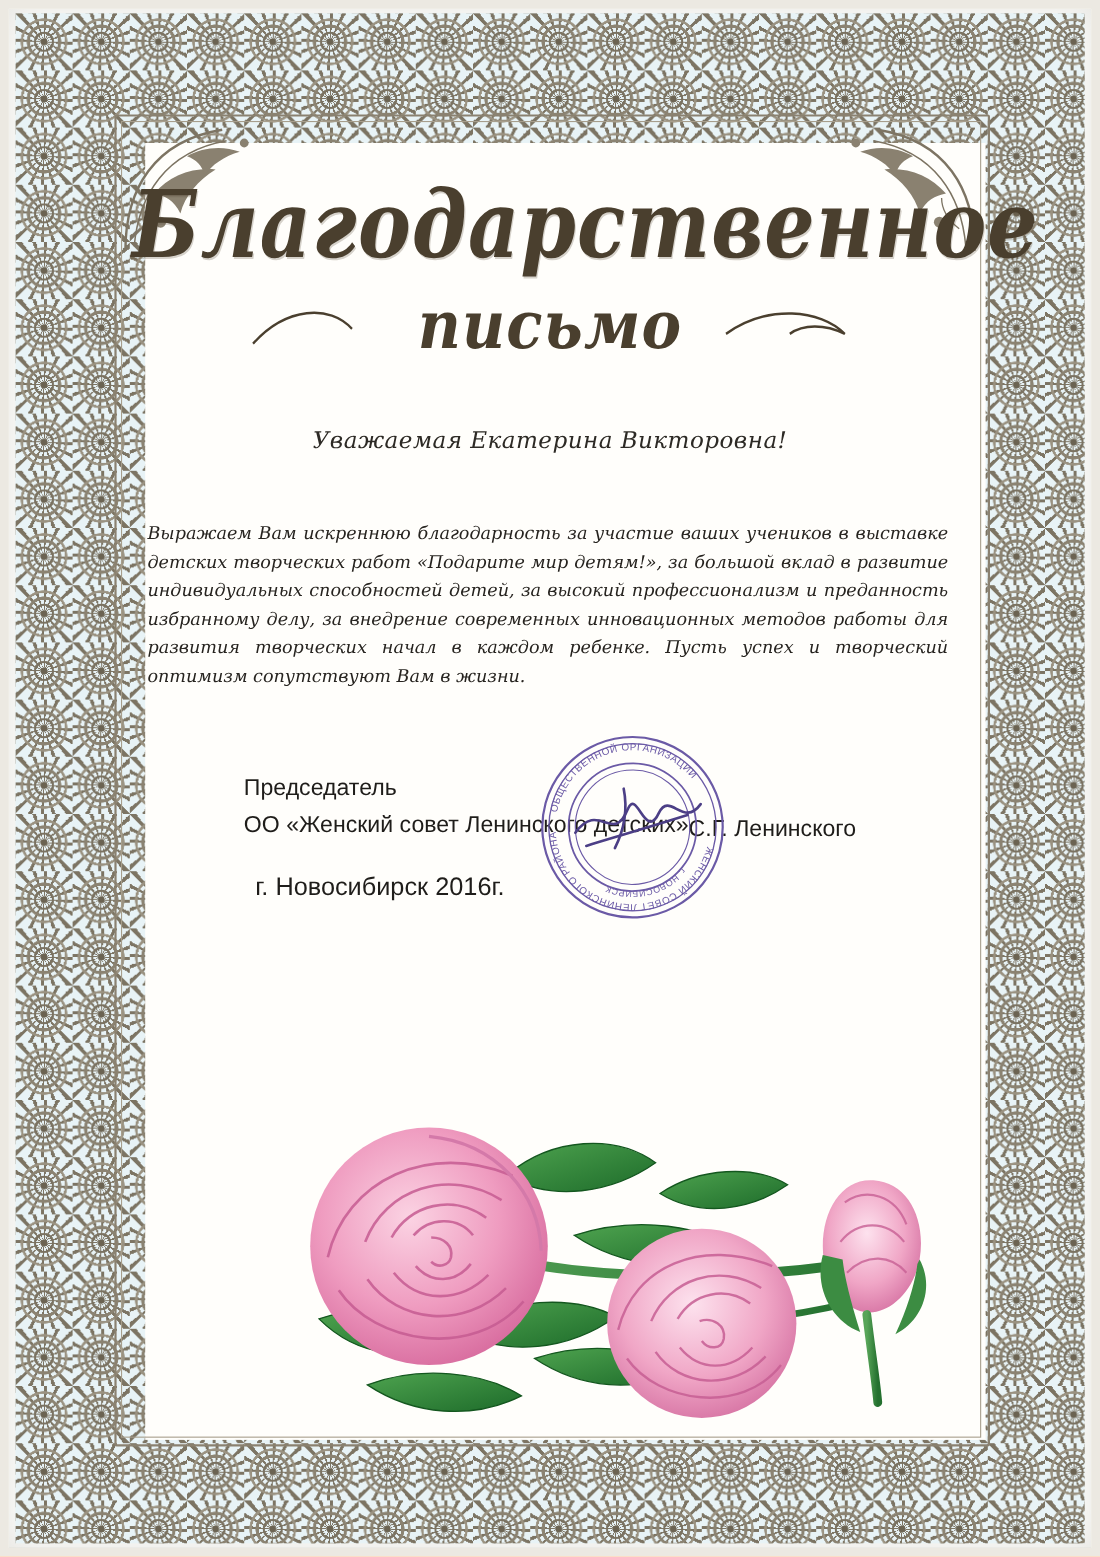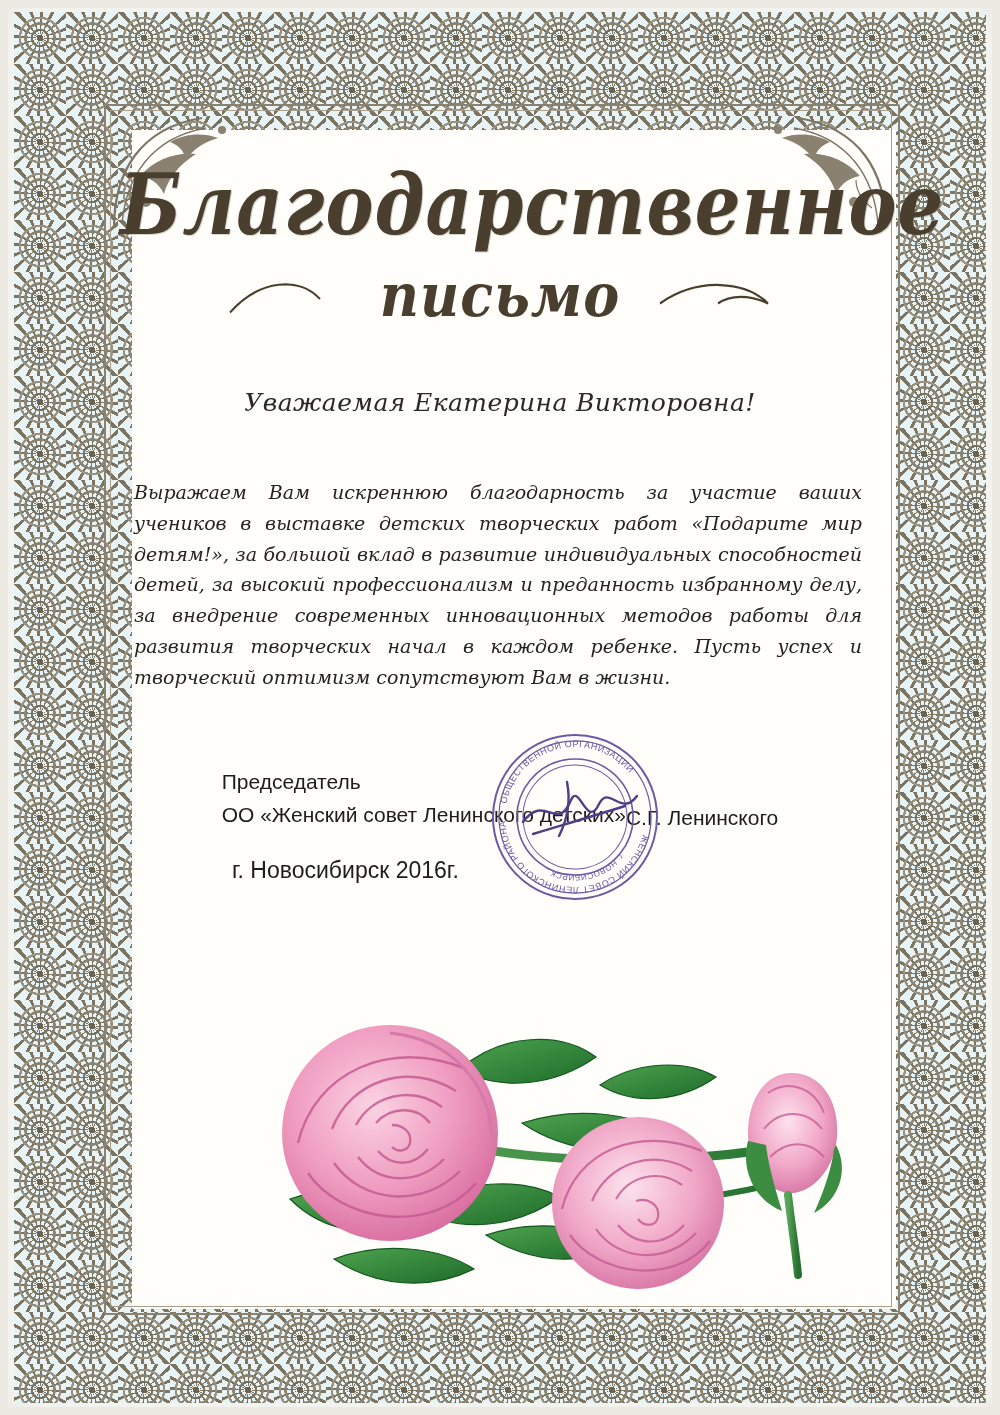--- a/index.html
+++ b/index.html
@@ -153,31 +153,31 @@
     transform: translate(-50%, -44%);
     pointer-events: none;
   }
   .title-swash svg { width: 100%; height: 100%; }
 
   .salutation {
     text-align: center;
     margin-top: 66px;
     font-family: "DejaVu Serif", serif;
     font-style: italic;
-    font-size: 25px;
+    font-size: 21px;
     color: #2d2a25;
     letter-spacing: 0.4px;
   }
 
   .body-text {
     margin-top: 60px;
     padding: 0 18px 0 14px;
     font-family: "DejaVu Serif", serif;
     font-style: italic;
-    font-size: 19px;
+    font-size: 16px;
     line-height: 1.62;
     color: #26231f;
     text-align: justify;
     text-justify: inter-word;
   }
 
   .signature-block {
     position: relative;
     margin-top: 74px;
     padding: 0 6px;

